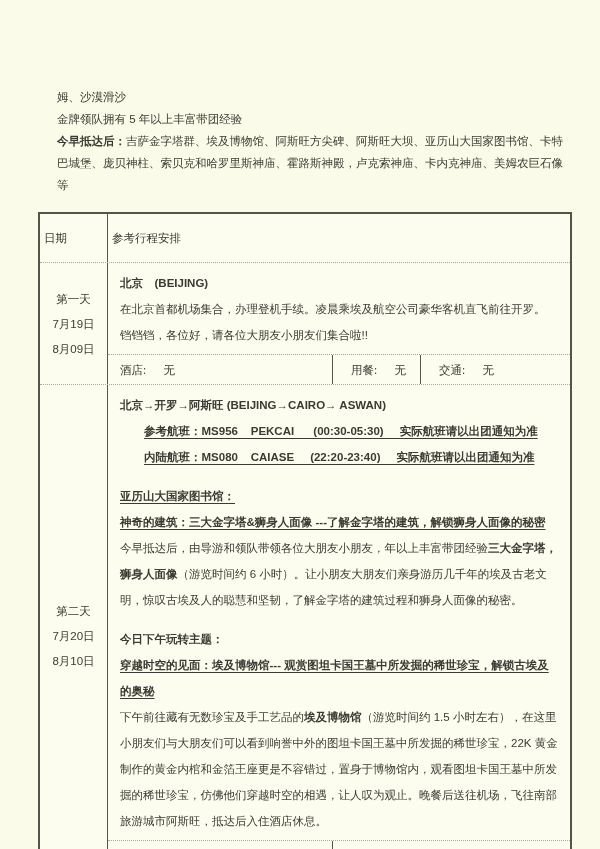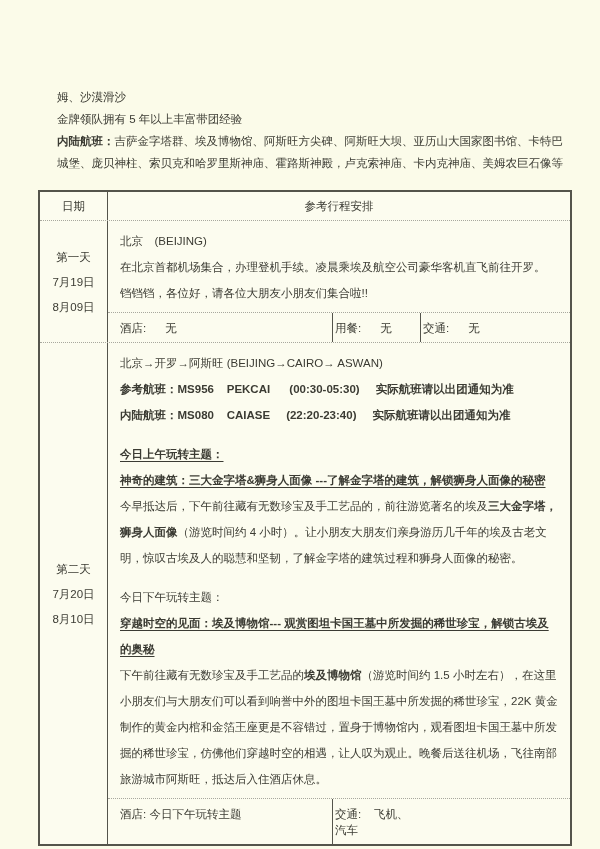--- a/index.html
+++ b/index.html
@@ -22,59 +22,60 @@
   
   .itin-table {
     margin:16px 28px 0 38px;
     border:2px solid #54544B;
     background:#FCFCEF;
   }
   .t-header {
     display:grid; grid-template-columns:68px 1fr;
   }
   .t-header .hc {
-    padding:7px 4px; text-align:center; line-height:14px;
+    padding:17px 4px; text-align:left; line-height:14px;
   }
   .t-header .hc:first-child { border-right:1.5px solid #54544B; }
 
   .day-row {
     display:grid; grid-template-columns:68px 1fr;
     border-top:1px dotted #A8A89E;
   }
   .date-cell {
     border-right:1.5px solid #54544B;
     display:flex; flex-direction:column;
     justify-content:center; align-items:center;
     gap:9px; line-height:16px; text-align:right;
   }
   .plan-col { display:flex; flex-direction:column; }
   .plan-body { padding:7px 12px 6px 12px; line-height:26px; flex:1; }
   .gap-sm { height:13px; }
 
-  .h-b  { font-weight:normal; }
+  .h-b  { font-weight:bold; }
   .h-bu { font-weight:bold; text-decoration:underline; text-underline-offset:3px; }
-  .flight { font-weight:bold; text-underline-offset:3px; white-space:pre-wrap; }
+  .flight { font-weight:bold; text-decoration:underline; text-underline-offset:3px; white-space:pre-wrap;margin-left:24px; }
 
   .meals-row {
     border-top:1px dotted #A8A89E;
     display:grid; grid-template-columns:224px 88px 1fr;
     line-height:16px;
+    font-family:Liberation Serif, serif;
   }
   .meals-row .mc { padding:7px 8px 6px 12px; white-space:pre-wrap; }
-  .meals-row .mc + .mc { border-left:1.5px solid #54544B; padding-left:2px; }
+  .meals-row .mc + .mc { border-left:1.5px solid #54544B; padding-left:18px; }
 </style>
 </head>
 <body>
 
 <div class="page">
 
   <div class="intro">
     <div class="iline">姆、沙漠滑沙</div>
     <div class="iline">金牌领队拥有 5 年以上丰富带团经验</div>
-    <div class="iline"><span class="bold">内陆航班：</span><span>吉萨金字塔群、埃及博物馆、阿斯旺方尖碑、阿斯旺大坝、亚历山大国家图书馆、卡特巴城堡、庞贝神柱、索贝克和哈罗里斯神庙、霍路斯神殿，卢克索神庙、卡内克神庙、美姆农巨石像等</span></div>
+    <div class="iline"><span class="bold">今早抵达后：</span><span>吉萨金字塔群、埃及博物馆、阿斯旺方尖碑、阿斯旺大坝、亚历山大国家图书馆、卡特巴城堡、庞贝神柱、索贝克和哈罗里斯神庙、霍路斯神殿，卢克索神庙、卡内克神庙、美姆农巨石像等</span></div>
   </div>
 
   <div class="itin-table">
 
     <div class="t-header">
       <div class="hc">日期</div>
       <div class="hc">参考行程安排</div>
     </div>
 
     <div class="day-row">
@@ -102,23 +103,23 @@
         <div>第二天</div>
         <div>7月20日</div>
         <div>8月10日</div>
       </div>
       <div class="plan-col">
         <div class="plan-body">
           <div class="h-b">北京→开罗→阿斯旺  (BEIJING→CAIRO→ ASWAN)</div>
           <div class="flight">参考航班：MS956    PEKCAI      (00:30-05:30)     实际航班请以出团通知为准</div>
           <div class="flight">内陆航班：MS080    CAIASE     (22:20-23:40)     实际航班请以出团通知为准</div>
           <div class="gap-sm"></div>
-          <div class="h-bu">今日上午玩转主题：</div>
+          <div class="h-bu">亚历山大国家图书馆：</div>
           <div class="h-bu">神奇的建筑：三大金字塔&amp;狮身人面像  ---了解金字塔的建筑，解锁狮身人面像的秘密</div>
-          <div><span>今早抵达后，下午前往藏有无数珍宝及手工艺品的，前往游览著名的埃及</span><span class="bold">三大金字塔，狮身人面像</span><span>（游览时间约 4 小时）。让小朋友大朋友们亲身游历几千年的埃及古老文明，惊叹古埃及人的聪慧和坚韧，了解金字塔的建筑过程和狮身人面像的秘密。</span></div>
+          <div><span>今早抵达后，由导游和领队带领各位大朋友小朋友，年以上丰富带团经验</span><span class="bold">三大金字塔，狮身人面像</span><span>（游览时间约 6 小时）。让小朋友大朋友们亲身游历几千年的埃及古老文明，惊叹古埃及人的聪慧和坚韧，了解金字塔的建筑过程和狮身人面像的秘密。</span></div>
           <div class="gap-sm"></div>
           <div class="h-b">今日下午玩转主题：</div>
           <div class="h-bu">穿越时空的见面：埃及博物馆---  观赏图坦卡国王墓中所发掘的稀世珍宝，解锁古埃及的奥秘</div>
           <div><span>下午前往藏有无数珍宝及手工艺品的</span><span class="bold">埃及博物馆</span><span>（游览时间约 1.5 小时左右），在这里小朋友们与大朋友们可以看到响誉中外的图坦卡国王墓中所发掘的稀世珍宝，22K 黄金制作的黄金内棺和金箔王座更是不容错过，置身于博物馆内，观看图坦卡国王墓中所发掘的稀世珍宝，仿佛他们穿越时空的相遇，让人叹为观止。晚餐后送往机场，飞往南部旅游城市阿斯旺，抵达后入住酒店休息。</span></div>
         </div>
         <div class="meals-row">
           <div class="mc">酒店: 今日下午玩转主题</div>
           <div class="mc">交通:    飞机、汽车</div>
         </div>
       </div>

